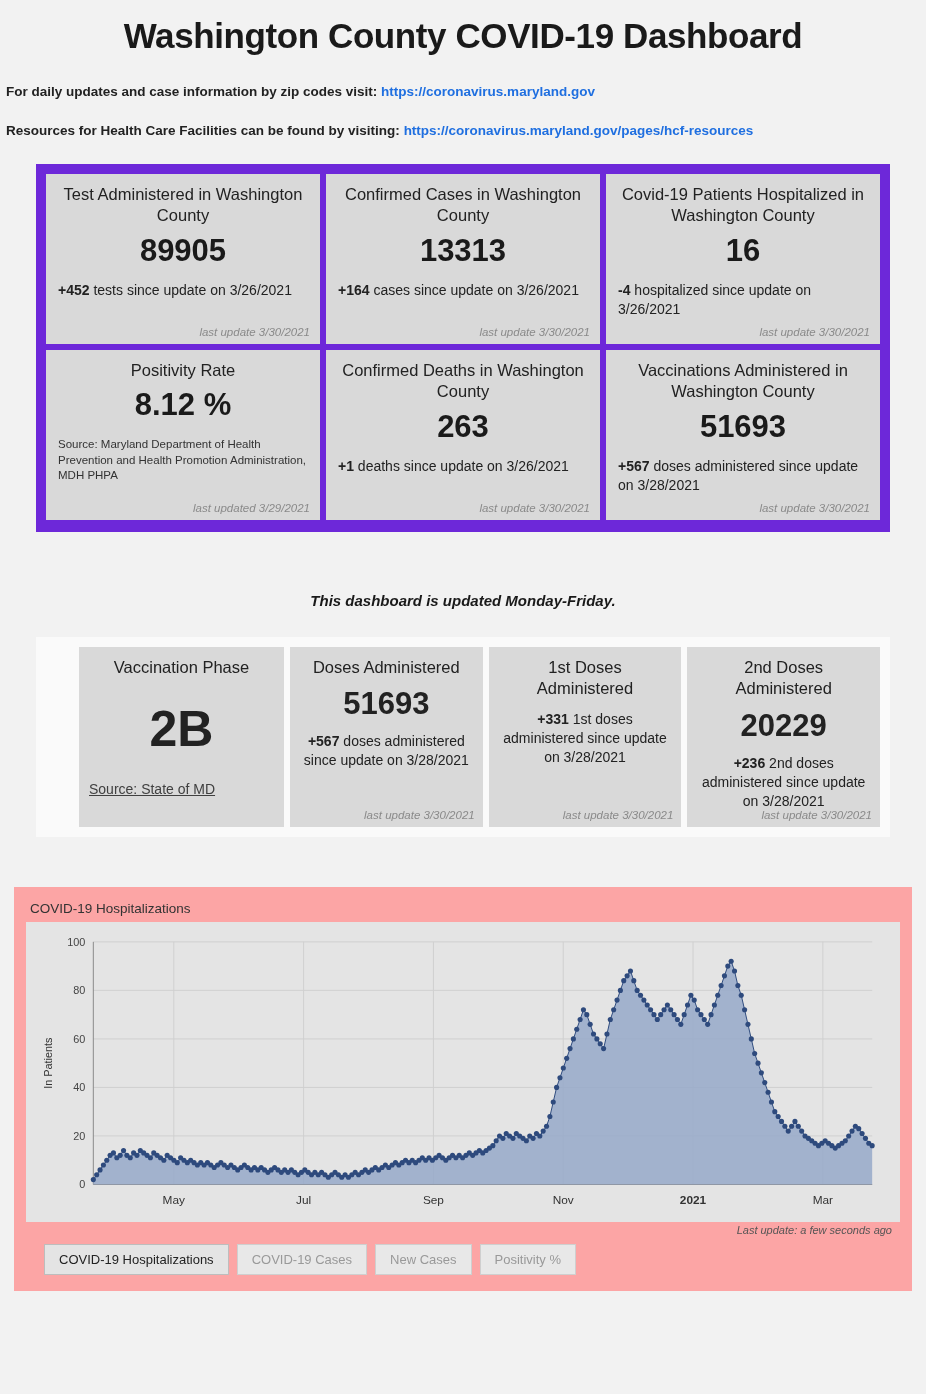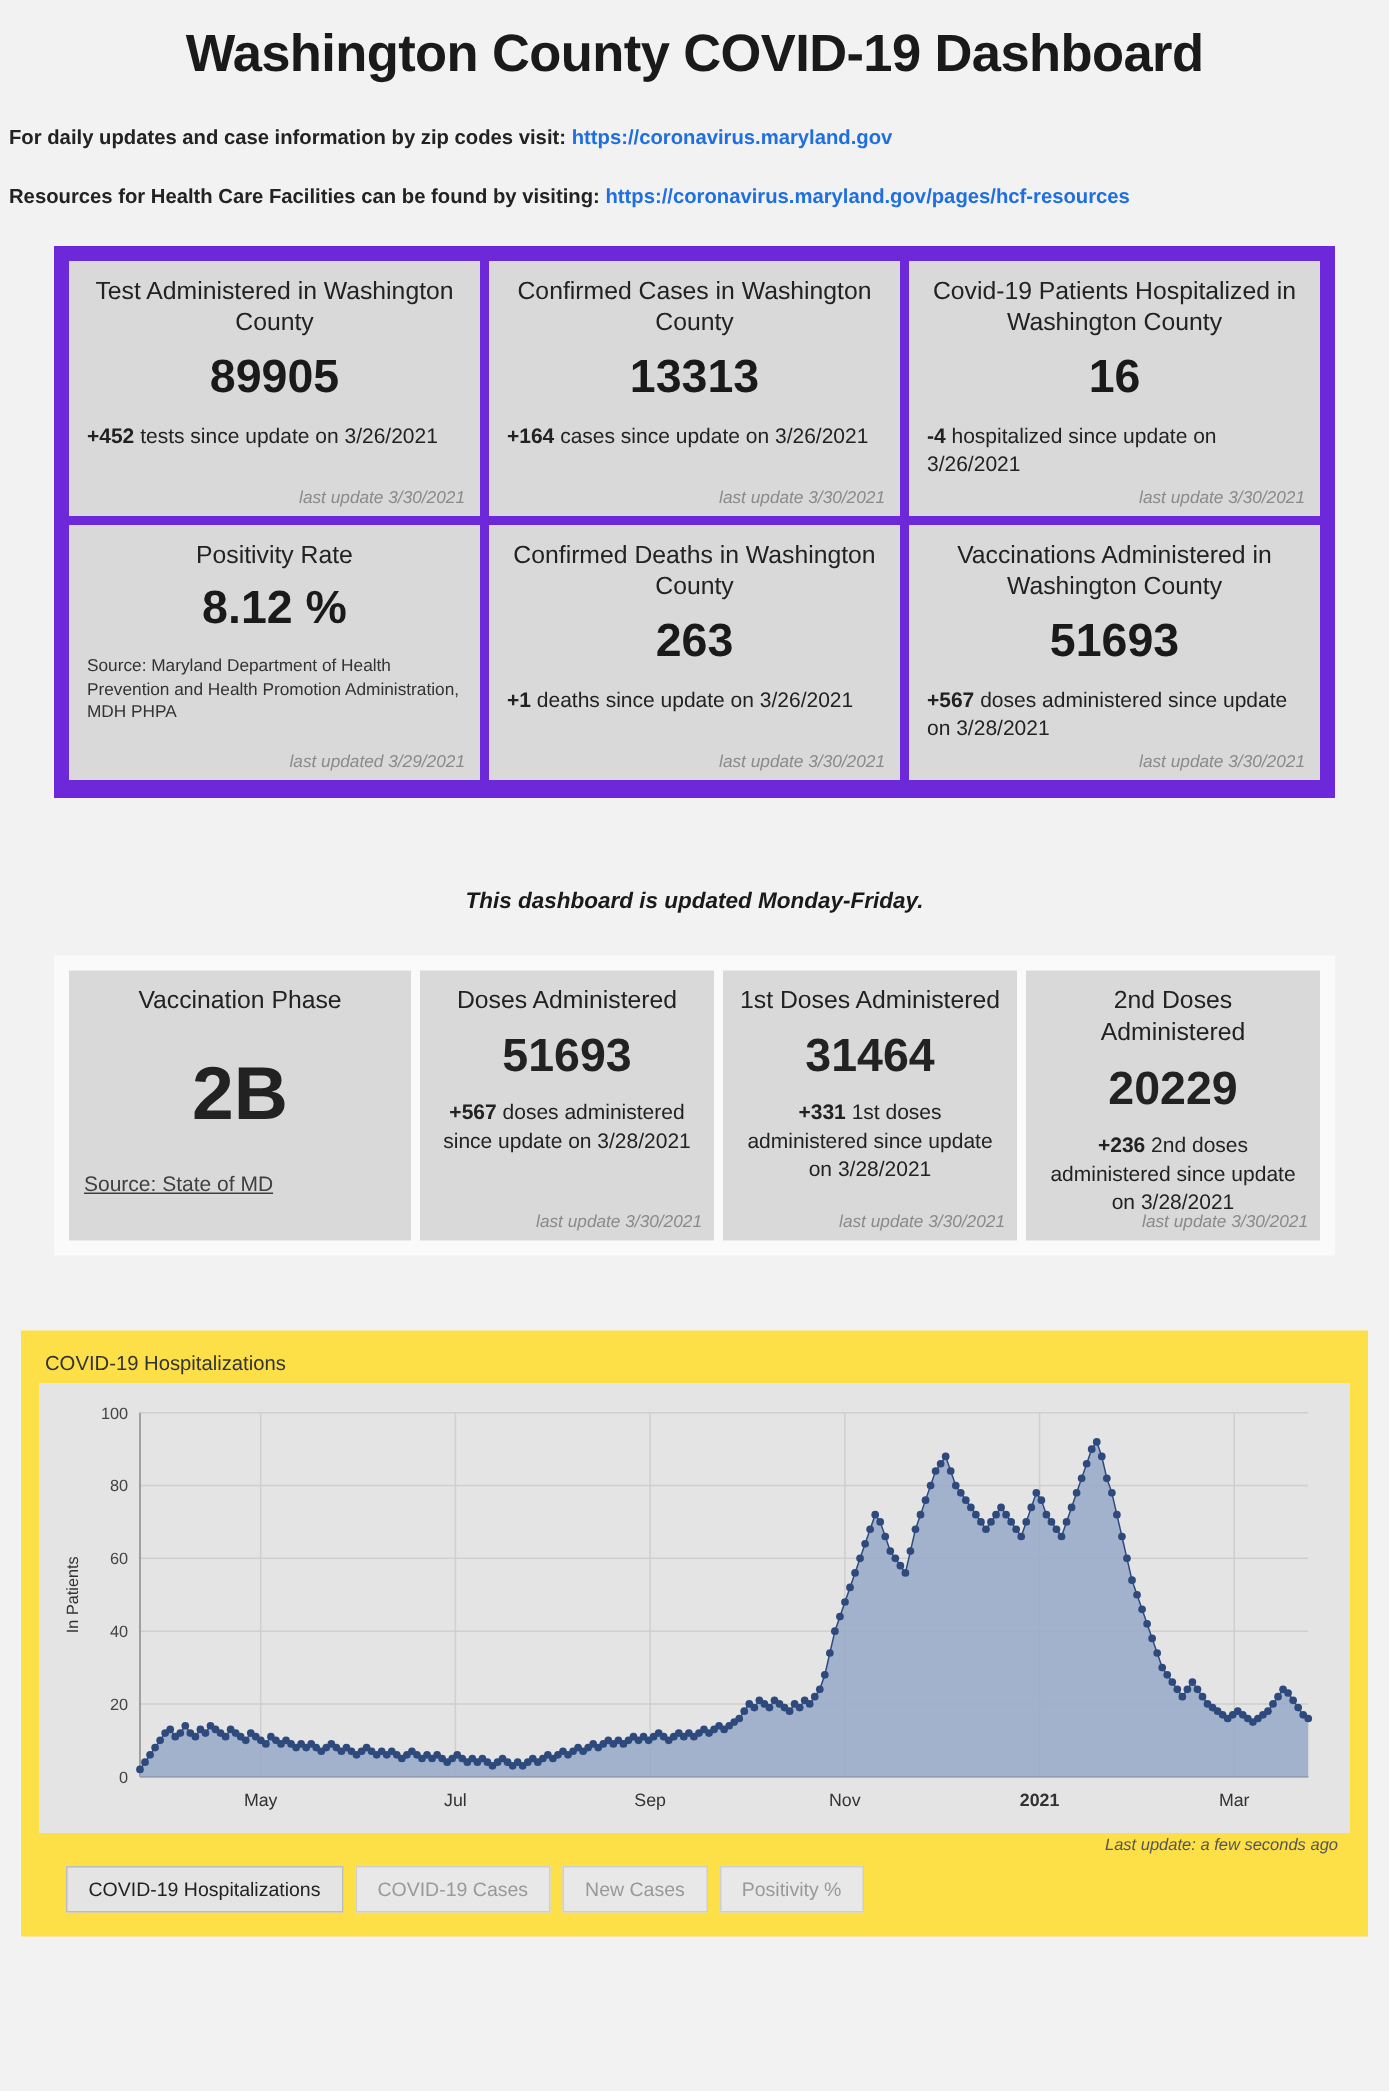--- a/index.html
+++ b/index.html
@@ -98,21 +98,21 @@
     padding: 10px;
     display: flex;
     gap: 6px;
   }
   .vax-card {
     background: #d9d9d9;
     padding: 10px 10px 8px 10px;
     position: relative;
     min-height: 180px;
   }
-  .vax-card.phase { width: 228px; }
+  .vax-card.phase { width: 205px; margin-left: 33px; }
   .vax-card.grow { flex: 1; }
   .vax-card .label {
     text-align: center;
     font-size: 16.5px;
     line-height: 1.3;
   }
   .vax-card .value {
     text-align: center;
     font-size: 31px;
     font-weight: bold;
@@ -133,21 +133,21 @@
     font-size: 11.5px; font-style: italic; color: #8a8a8a;
   }
   .vax-card .srclink {
     position: absolute; left: 10px; bottom: 30px;
     font-size: 14px;
     color: #404040;
     text-decoration: underline;
   }
 
   .chart-panel {
-    background: #fde047;
+    background: #fca5a5;
     margin: 50px 14px 0 14px;
     padding: 12px 12px 6px 12px;
   }
   .chart-title { font-size: 13.5px; color: #333; margin: 2px 0 6px 4px; }
   .chart-area {
     background: #e4e4e4;
     position: relative;
     height: 300px;
     padding: 10px 14px 4px 10px;
   }
@@ -257,21 +257,20 @@
       <div class="label">Doses Administered</div>
       <div class="value">51693</div>
       <div class="delta">
         <b>+567</b>
         <span>doses administered since update on 3/28/2021</span>
       </div>
       <div class="updated">last update 3/30/2021</div>
     </div>
     <div class="vax-card grow">
       <div class="label">1st Doses Administered</div>
-      <div class="value">31464</div>
       <div class="delta">
         <b>+331</b>
         <span>1st doses administered since update on 3/28/2021</span>
       </div>
       <div class="updated">last update 3/30/2021</div>
     </div>
     <div class="vax-card grow">
       <div class="label">2nd Doses Administered</div>
       <div class="value">20229</div>
       <div class="delta">

